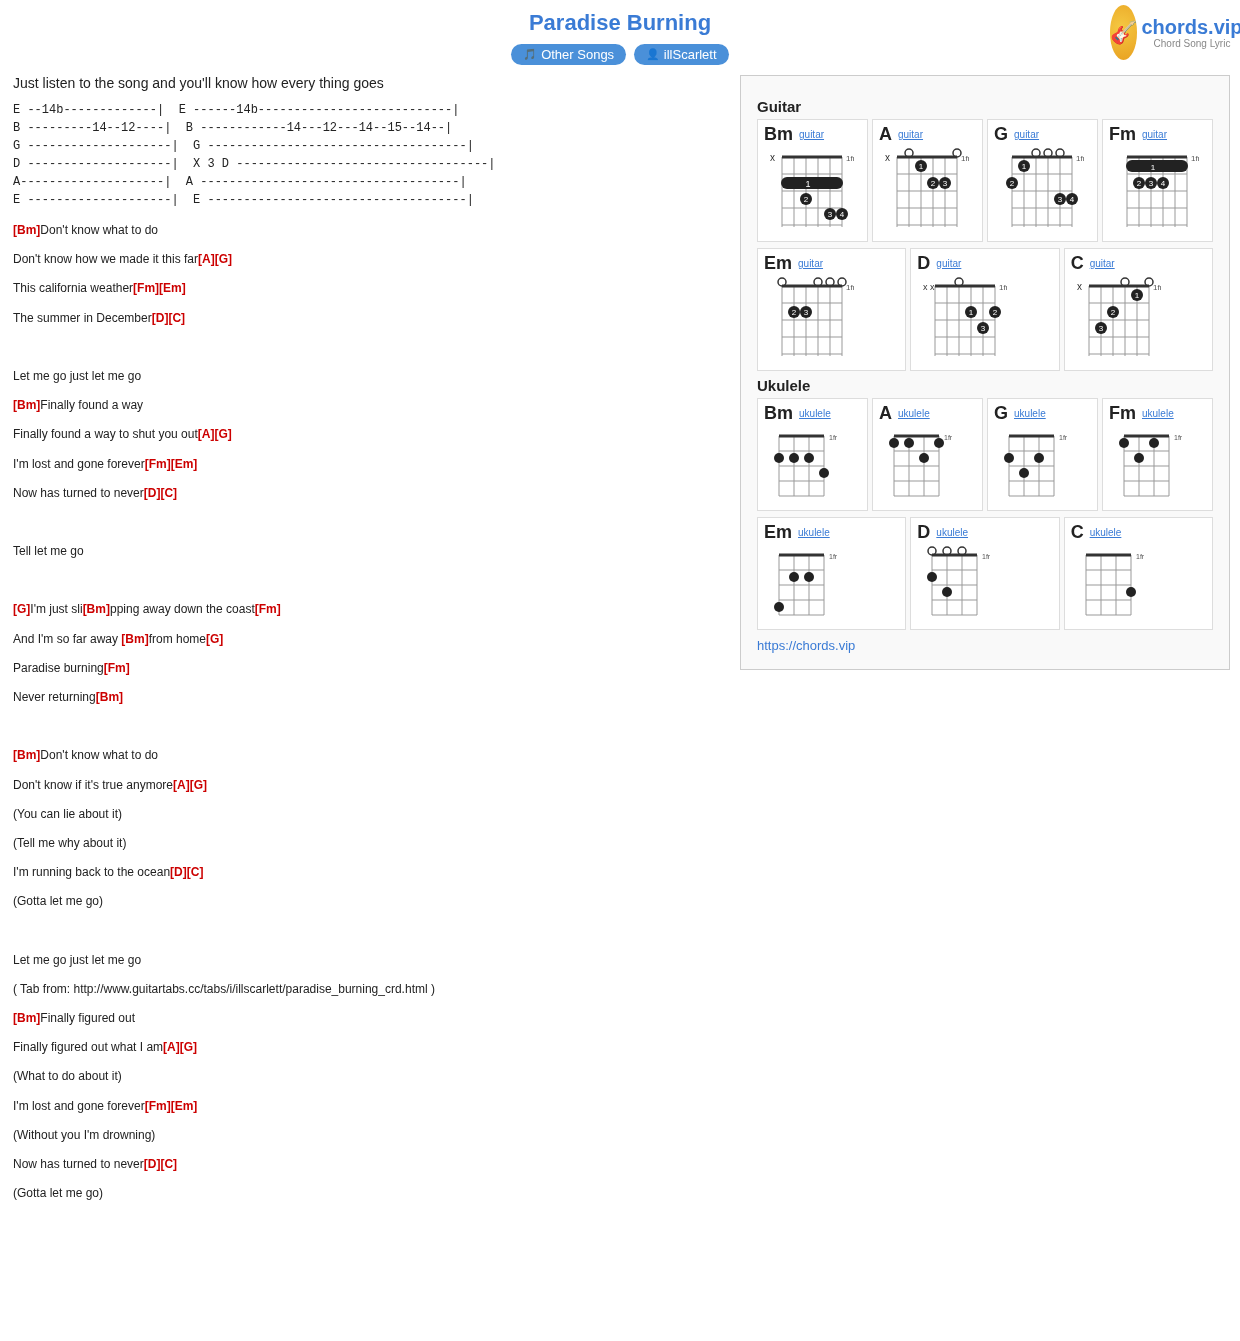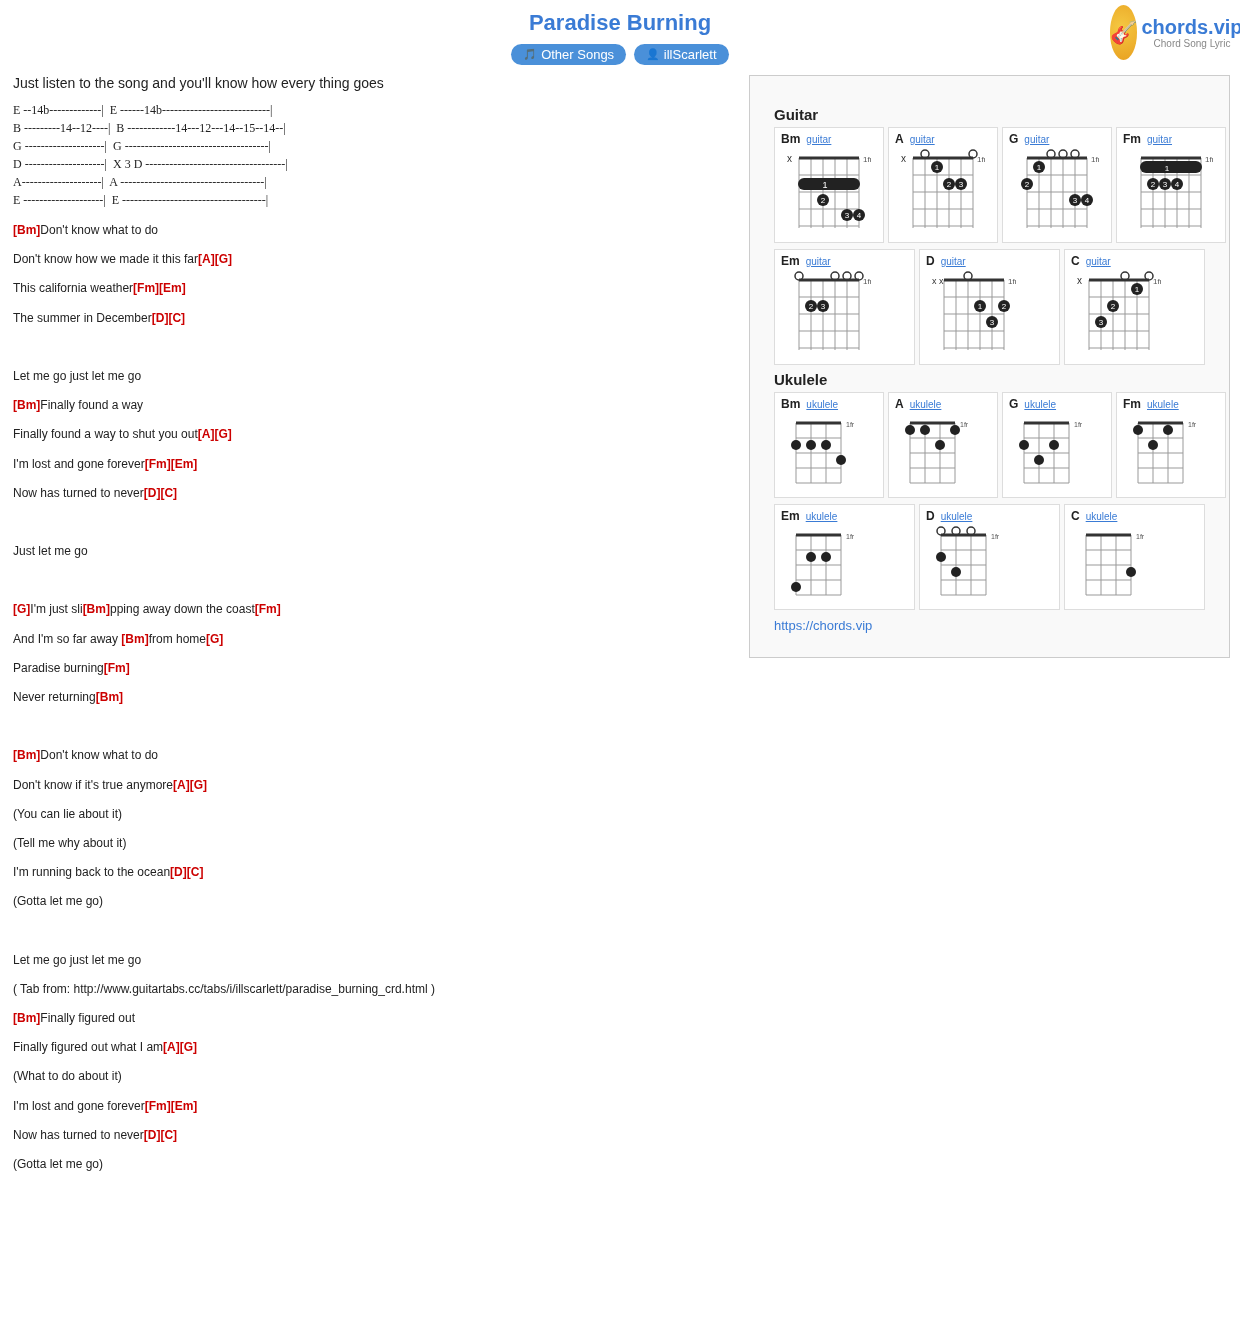--- a/index.html
+++ b/index.html
@@ -15,32 +15,32 @@
     .logo-box { display: flex; align-items: center; gap: 4px; }
     .logo-img { width: 55px; height: 55px; background: radial-gradient(circle at 40% 40%, #f5c842, #e8a020); border-radius: 50%; display: flex; align-items: center; justify-content: center; font-size: 22px; }
     .logo-text { font-size: 20px; font-weight: bold; color: #3a7bd5; line-height: 1.1; }
     .logo-sub { font-size: 10px; color: #888; }
 
     .main-layout { display: flex; padding: 0 5px; }
     .lyrics-col { flex: 1; padding: 5px 8px; min-width: 0; }
     .chords-col { width: 500px; min-width: 500px; padding: 5px; }
 
     .intro-text { margin-bottom: 10px; font-size: 14px; }
-    .tab-block { font-family: Liberation Serif, serif; font-size: 12px; white-space: pre; line-height: 1.5; margin-bottom: 12px; }
+    .tab-block { font-family: Liberation Mono, monospace; font-size: 12px; white-space: pre; line-height: 1.5; margin-bottom: 12px; }
 
     .lyric-block { margin-bottom: 10px; font-size: 12px; line-height: 1.6; }
     .chord-inline { color: #cc0000; font-weight: bold; }
 
     
-    .chord-panel { border: 1px solid #ccc; padding: 24px; background: #f9f9f9; margin-left: 9px; }
+    .chord-panel { border: 1px solid #ccc; padding: 16px; background: #f9f9f9; }
 
     .chord-row { display: flex; gap: 4px; margin-bottom: 6px; flex-wrap: nowrap; }
     .chord-diagram { background: #fff; border: 1px solid #ddd; padding: 4px 6px; min-width: 110px; flex: 1; }
     .chord-name-row { display: flex; align-items: center; gap: 6px; margin-bottom: 2px; }
-    .chord-name { font-size: 12px; font-weight: bold; color: #222; }
+    .chord-name { font-size: 18px; font-weight: bold; color: #222; }
     .chord-type-link { font-size: 10px; color: #3a7bd5; text-decoration: underline; cursor: pointer; }
 
     .url-footer { font-size: 13px; color: #3a7bd5; margin-top: 8px; }
     .chord-svg { display: block; }
 
     .section-label { font-weight: bold; font-size: 15px; margin: 6px 0 4px; }
   </style>
 </head>
 <body>
 
@@ -80,40 +80,41 @@
         <div class="lyric-block">Don't know how we made it this far<span class="chord-inline">[A]</span><span class="chord-inline">[G]</span></div>
         <div class="lyric-block">This california weather<span class="chord-inline">[Fm]</span><span class="chord-inline">[Em]</span></div>
         <div class="lyric-block">The summer in December<span class="chord-inline">[D]</span><span class="chord-inline">[C]</span></div>
         <div class="lyric-block">&nbsp;</div>
         <div class="lyric-block">Let me go just let me go</div>
         <div class="lyric-block"><span class="chord-inline">[Bm]</span>Finally found a way</div>
         <div class="lyric-block">Finally found a way to shut you out<span class="chord-inline">[A]</span><span class="chord-inline">[G]</span></div>
         <div class="lyric-block">I'm lost and gone forever<span class="chord-inline">[Fm]</span><span class="chord-inline">[Em]</span></div>
         <div class="lyric-block">Now has turned to never<span class="chord-inline">[D]</span><span class="chord-inline">[C]</span></div>
         <div class="lyric-block">&nbsp;</div>
-        <div class="lyric-block">Just let me go</div>
+        <div class="lyric-block">Tell let me go</div>
         <div class="lyric-block">&nbsp;</div>
         <div class="lyric-block"><span class="chord-inline">[G]</span>I'm just sli<span class="chord-inline">[Bm]</span>pping away down the coast<span class="chord-inline">[Fm]</span></div>
         <div class="lyric-block">And I'm so far away <span class="chord-inline">[Bm]</span>from home<span class="chord-inline">[G]</span></div>
         <div class="lyric-block">Paradise burning<span class="chord-inline">[Fm]</span></div>
         <div class="lyric-block">Never returning<span class="chord-inline">[Bm]</span></div>
         <div class="lyric-block">&nbsp;</div>
         <div class="lyric-block"><span class="chord-inline">[Bm]</span>Don't know what to do</div>
         <div class="lyric-block">Don't know if it's true anymore<span class="chord-inline">[A]</span><span class="chord-inline">[G]</span></div>
         <div class="lyric-block">(You can lie about it)</div>
         <div class="lyric-block">(Tell me why about it)</div>
         <div class="lyric-block">I'm running back to the ocean<span class="chord-inline">[D]</span><span class="chord-inline">[C]</span></div>
         <div class="lyric-block">(Gotta let me go)</div>
         <div class="lyric-block">&nbsp;</div>
         <div class="lyric-block">Let me go just let me go</div>
         <div class="lyric-block">( Tab from: http://www.guitartabs.cc/tabs/i/illscarlett/paradise_burning_crd.html )</div>
         <div class="lyric-block"><span class="chord-inline">[Bm]</span>Finally figured out</div>
         <div class="lyric-block">Finally figured out what I am<span class="chord-inline">[A]</span><span class="chord-inline">[G]</span></div>
         <div class="lyric-block">(What to do about it)</div>
         <div class="lyric-block">I'm lost and gone forever<span class="chord-inline">[Fm]</span><span class="chord-inline">[Em]</span></div>
+        <div class="lyric-block">(Without you I'm drowning)</div>
         <div class="lyric-block">Now has turned to never<span class="chord-inline">[D]</span><span class="chord-inline">[C]</span></div>
         <div class="lyric-block">(Gotta let me go)</div>
       </div>
   </div>
 
   <div class="chords-col">
     <div class="chord-panel">
       <div class="section-label">Guitar</div>
 
       <div class="chord-row">

